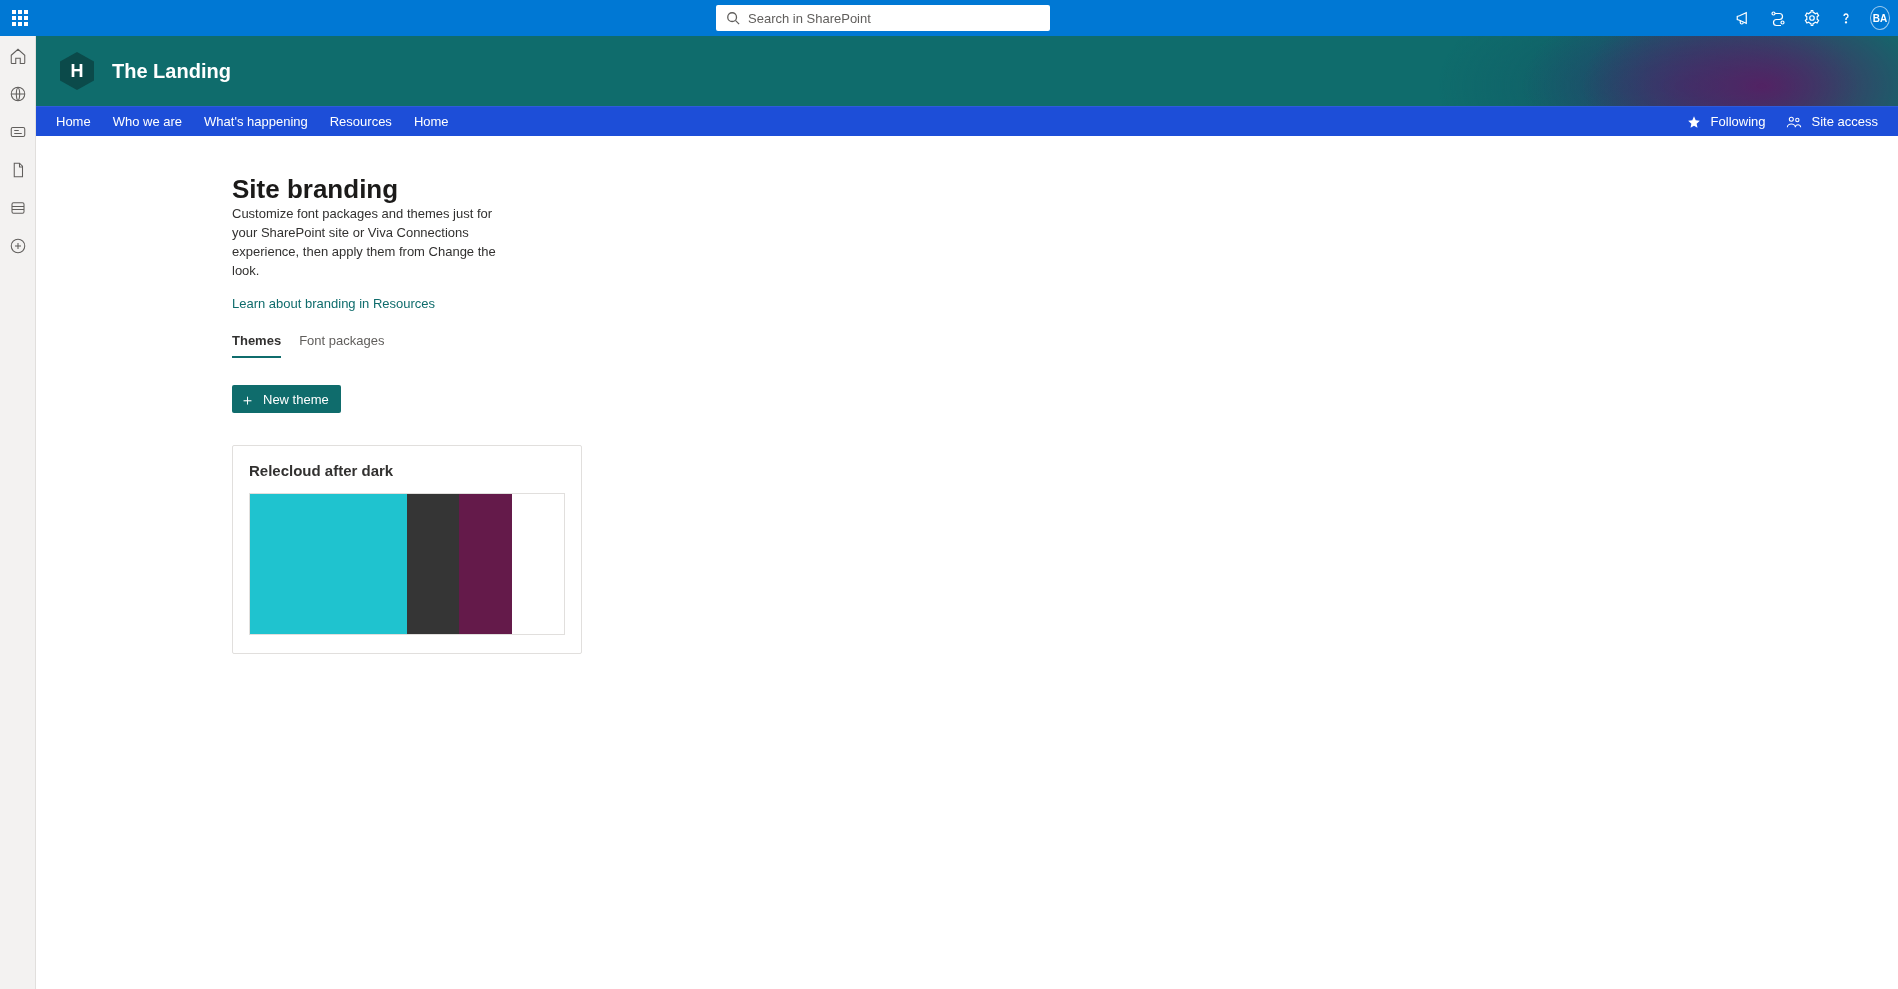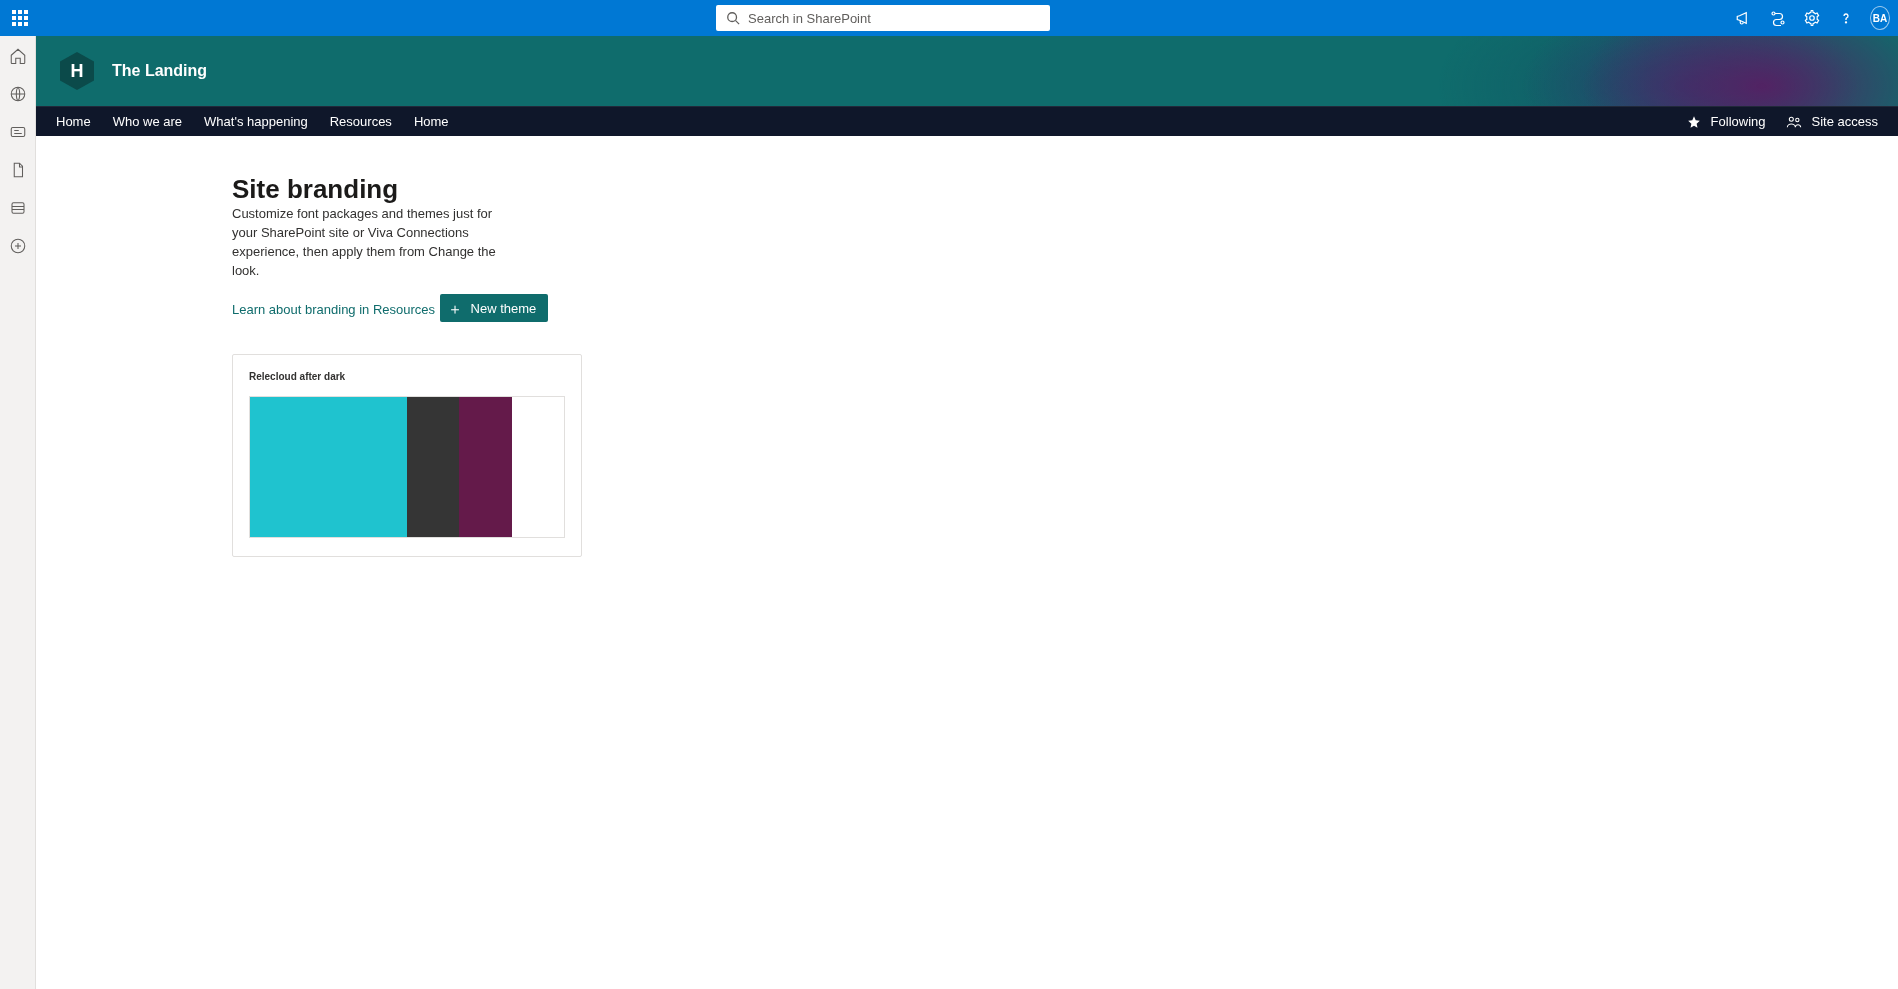--- a/index.html
+++ b/index.html
@@ -27,42 +27,42 @@
 
 .page { flex: 1; display: flex; flex-direction: column; background: #fff; min-width: 0; overflow: auto; }
 
 .hero { height: 70px; background: #0f6c6c; position: relative; overflow: hidden; display: flex; align-items: center; padding-left: 24px; gap: 18px; }
 .hero::before { content: ""; position: absolute; right: -80px; top: -60px; width: 720px; height: 220px; background:
   radial-gradient(ellipse 300px 160px at 70% 50%, #5a1b63 0%, transparent 60%),
   radial-gradient(ellipse 280px 150px at 60% 50%, #2e3a6e 0%, transparent 60%),
   radial-gradient(ellipse 300px 170px at 50% 50%, #125a66 0%, transparent 60%);
   opacity: 0.9; pointer-events: none; }
 .site-logo { width: 34px; height: 38px; background: #0b4a4a; clip-path: polygon(50% 0, 100% 25%, 100% 75%, 50% 100%, 0 75%, 0 25%); display: flex; align-items: center; justify-content: center; color: #fff; font-weight: 700; font-size: 18px; position: relative; z-index: 1; }
-.site-title { color: #fff; font-size: 16px; font-weight: 600; position: relative; z-index: 1; }
-
-.navbar { height: 30px; background: #0f172a; border-top: 1px solid rgba(255,255,255,0.08); display: flex; align-items: center; padding: 0 20px; color: #fff; font-size: 13px; }
+.site-title { color: #fff; font-size: 20px; font-weight: 600; position: relative; z-index: 1; }
+
+.navbar { height: 30px; background: #1d4ed8; border-top: 1px solid rgba(255,255,255,0.08); display: flex; align-items: center; padding: 0 20px; color: #fff; font-size: 13px; }
 .navbar-left { display: flex; gap: 22px; }
 .nav-item { cursor: pointer; }
 .navbar-right { margin-left: auto; display: flex; gap: 20px; align-items: center; }
 .nav-action { display: inline-flex; align-items: center; gap: 10px; cursor: pointer; }
 
 .content { padding: 38px 64px 60px 196px; color: #323130; }
 .page-title { font-size: 26px; font-weight: 600; color: #1b1a19; }
 .page-desc { font-size: 13px; color: #323130; max-width: 280px; line-height: 1.45; margin-bottom: 14px; }
 .learn-link { font-size: 13px; color: #0f6c6c; cursor: pointer; display: inline-block; margin-bottom: 22px; }
 
 .tabs { display: flex; gap: 18px; border-bottom: 1px solid transparent; margin-bottom: 26px; }
 .tab { font-size: 13px; color: #605e5c; padding-bottom: 8px; cursor: pointer; }
 .tab.active { font-weight: 600; color: #323130; border-bottom: 2px solid #0f6c6c; }
 
 .new-btn { background: #0f6c6c; color: #fff; border: none; height: 28px; padding: 0 12px 0 8px; font-size: 13px; display: inline-flex; align-items: center; gap: 8px; cursor: pointer; border-radius: 2px; margin-bottom: 32px; }
 .plus-ic { font-size: 15px; line-height: 1; }
 
 .theme-card { width: 350px; border: 1px solid #e1dfdd; border-radius: 2px; padding: 16px 16px 18px; }
-.theme-name { font-size: 10px; font-weight: 600; margin-bottom: 14px; }
+.theme-name { font-size: 15px; font-weight: 600; margin-bottom: 14px; }
 .swatches { height: 142px; border: 1px solid #e1dfdd; display: flex; }
 .sw { height: 100%; }
 .sw.c1 { flex: 3; }
 .sw.c2 { flex: 1; }
 .sw.c3 { flex: 1; }
 .sw.c4 { flex: 1; }
 </style>
 </head>
 <body>
 
@@ -191,20 +191,24 @@
           <span>Site access</span>
         </span>
       </div>
     </div>
 
     <div class="content">
       <h1 class="page-title">Site branding</h1>
       <p class="page-desc">Customize font packages and themes just for your SharePoint site or Viva Connections experience, then apply them from Change the look.</p>
       <a class="learn-link">Learn about branding in Resources</a>
 
+      <div class="tabs">
+        <div class="tab active">Themes</div>
+        <div class="tab">Font packages</div>
+      </div>
 
       <button class="new-btn">
         <span class="plus-ic">＋</span>
         <span>New theme</span>
       </button>
 
       <div class="theme-card">
         <div class="theme-name">Relecloud after dark</div>
         <div class="swatches">
           <div class="sw c1" style="background: rgb(31, 195, 207);"></div>

